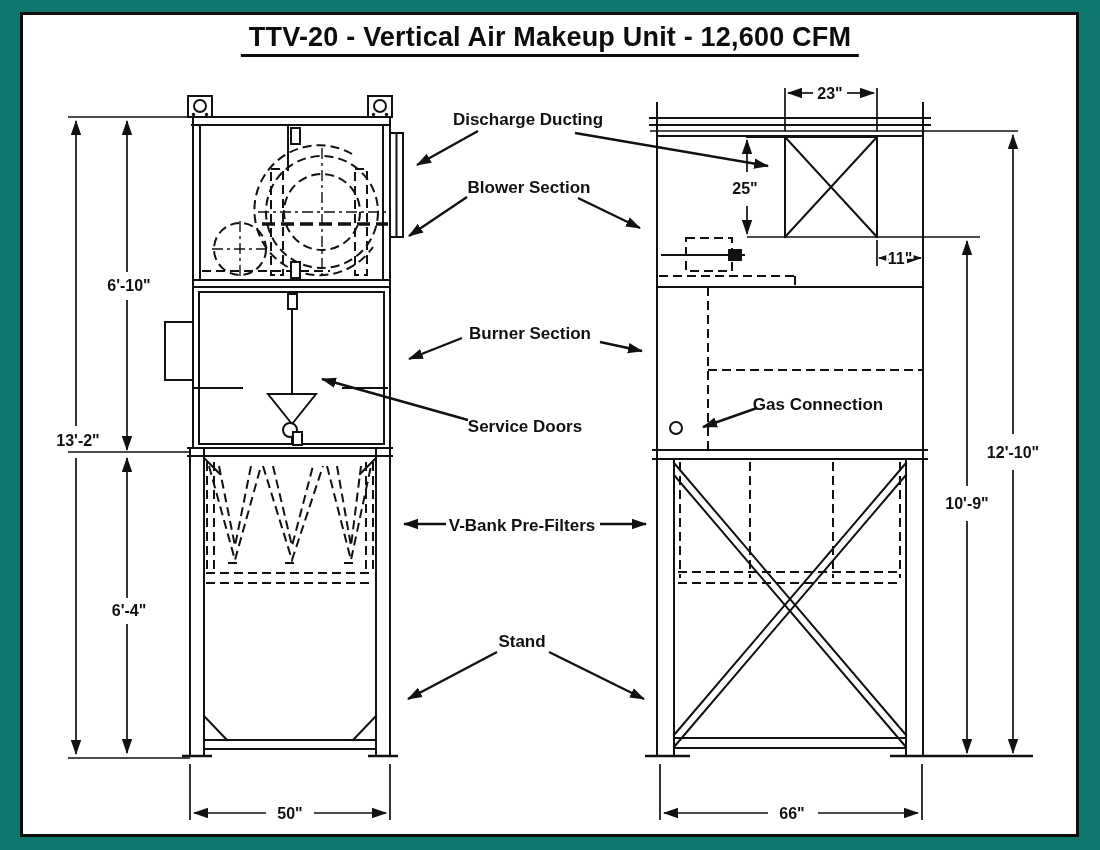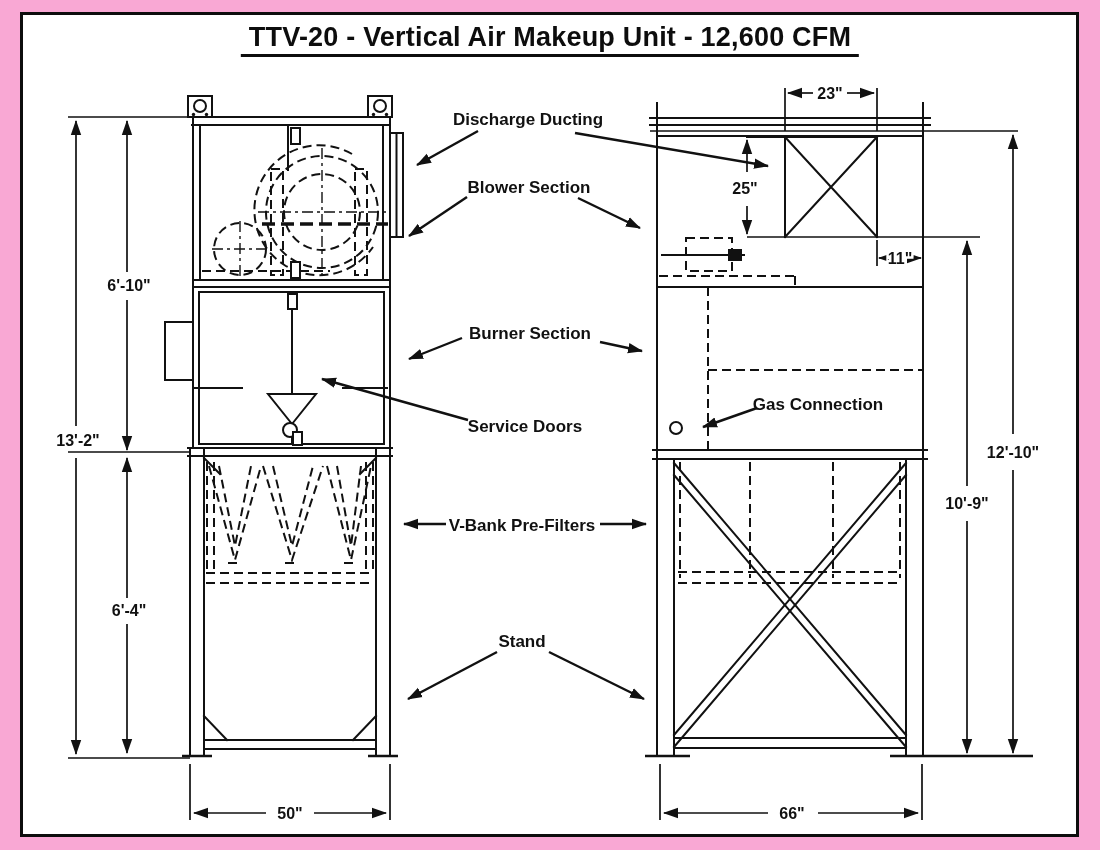--- a/index.html
+++ b/index.html
@@ -1,16 +1,16 @@
 <!DOCTYPE html>
 <html><head>
 <meta charset="utf-8">
 <style>
   html,body{margin:0;padding:0;background:#fff;}
-  #page{position:relative;width:1100px;height:850px;background:#f9a8d4;overflow:hidden;
+  #page{position:relative;width:1100px;height:850px;background:#0f766e;overflow:hidden;
         font-family:"Liberation Sans",sans-serif;}
   #frame{position:absolute;left:20px;top:12px;width:1059px;height:825px;
          border:3px solid #0d0d0d;box-sizing:border-box;background:#fff;}
   #title{position:absolute;top:22px;left:50%;transform:translateX(-50%);
          font-size:27px;font-weight:bold;color:#0d0d0d;white-space:nowrap;
          border-bottom:3px solid #0d0d0d;padding:0 8px 1px 8px;letter-spacing:.2px;}
   svg{position:absolute;left:0;top:0;}
   .ln{stroke:#111;stroke-width:2;fill:none;stroke-linecap:square;}
   .thk{stroke:#111;stroke-width:2.6;fill:none;}
   .dsh{stroke:#111;stroke-width:2;fill:none;stroke-dasharray:9 5;}

